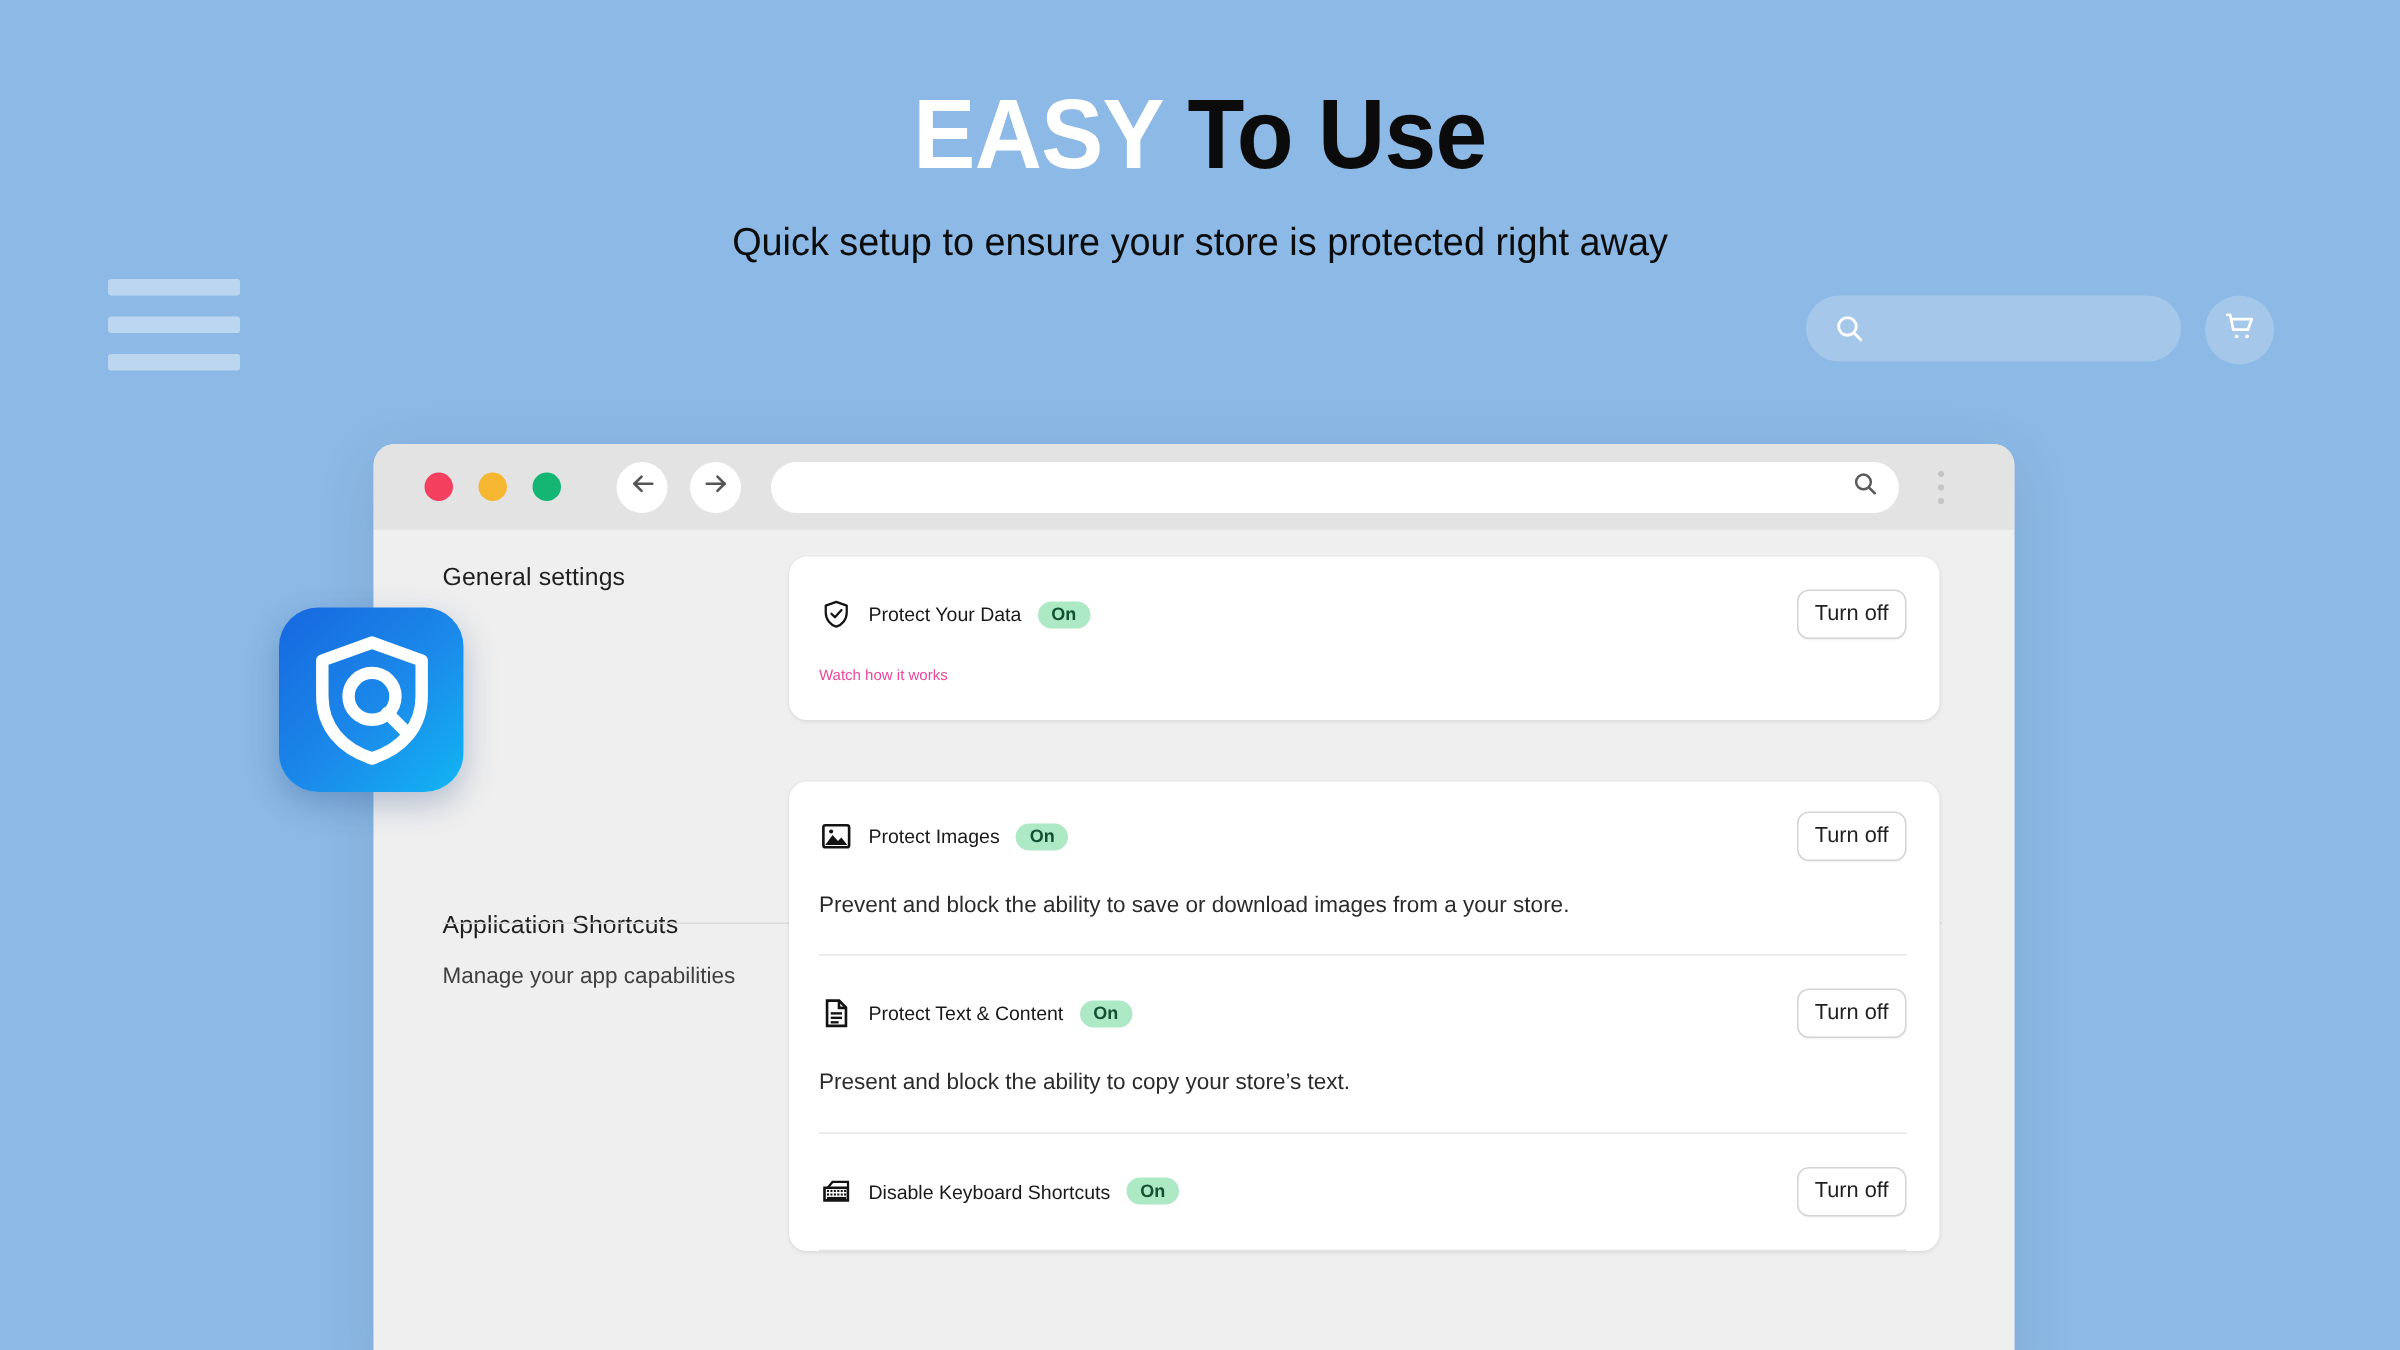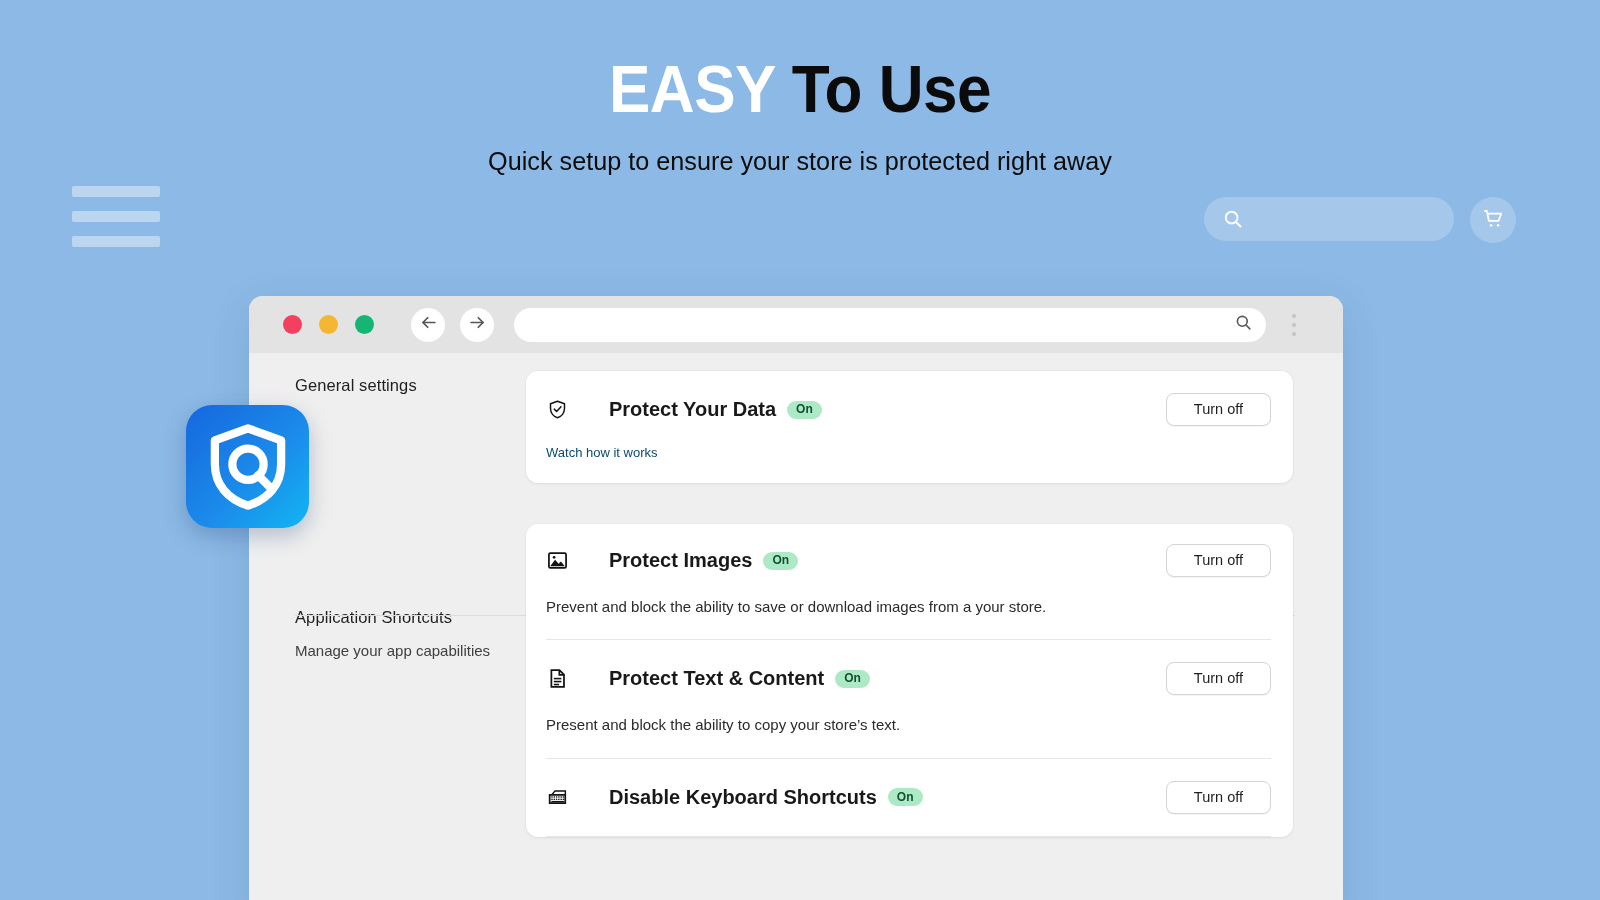--- a/index.html
+++ b/index.html
@@ -211,61 +211,60 @@
     display: flex;
     align-items: center;
     gap: 11px;
   }
   .feat-icon {
     width: 22px; height: 22px;
     display: flex; align-items: center; justify-content: center;
     flex-shrink: 0;
   }
   .feat-title {
-    font-size: 20px;
-    font-weight: 700;
+    font-size: 13px;
+    font-weight: 400;
     color: #191919;
     white-space: nowrap;
-    margin-left: 30px;
   }
   .badge {
     background: #AEE9C6;
     color: #0F5132;
     font-size: 12px;
     font-weight: 600;
     padding: 2.5px 9px 3.5px;
     border-radius: 11px;
     line-height: 1;
     white-space: nowrap;
   }
   .turn-btn {
     border: 1px solid #D4D4D4;
     background: #ffffff;
     border-radius: 8px;
     font-family: "Liberation Sans", sans-serif;
     font-size: 14.5px;
     color: #1f1f1f;
-    padding: 7px 27px 8px;
+    padding: 7px 11px 8px;
     cursor: pointer;
     box-shadow: 0 1px 0 rgba(0,0,0,0.04);
     white-space: nowrap;
   }
 
   .card-desc {
     font-size: 15px;
     color: #2b2b2b;
     line-height: 1.42;
     margin-top: 31px;
     max-width: 650px;
   }
   .card-link {
     display: inline-block;
     margin-top: 19px;
-    font-size: 13px;
-    color: #0c4a6e;
+    font-size: 10px;
+    color: #ec4899;
     text-decoration: none;
     cursor: pointer;
   }
 
   .feature-row { padding-bottom: 22px; }
   .feature-row + .feature-row {
     border-top: 1px solid #E6E6E6;
     padding-top: 22px;
   }
   .feature-row:last-child {

